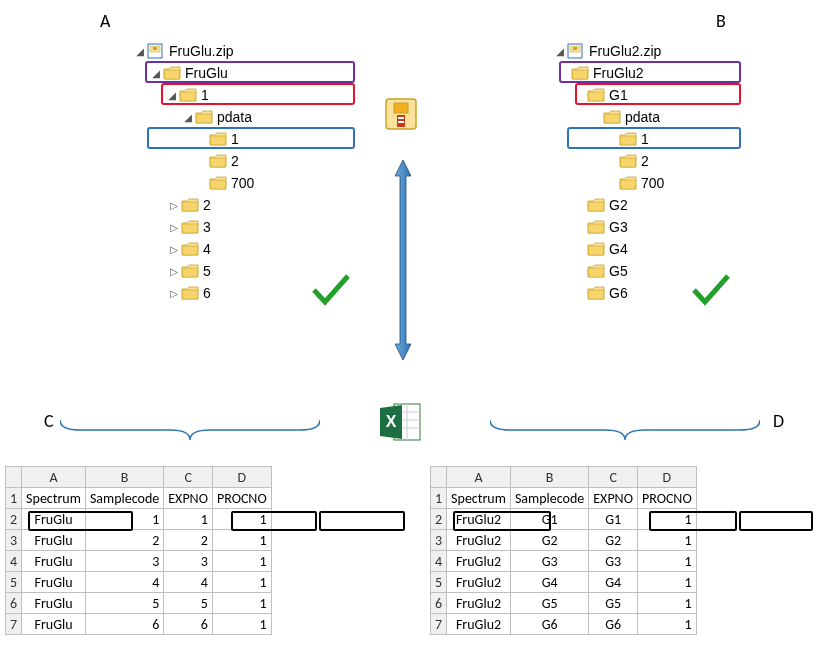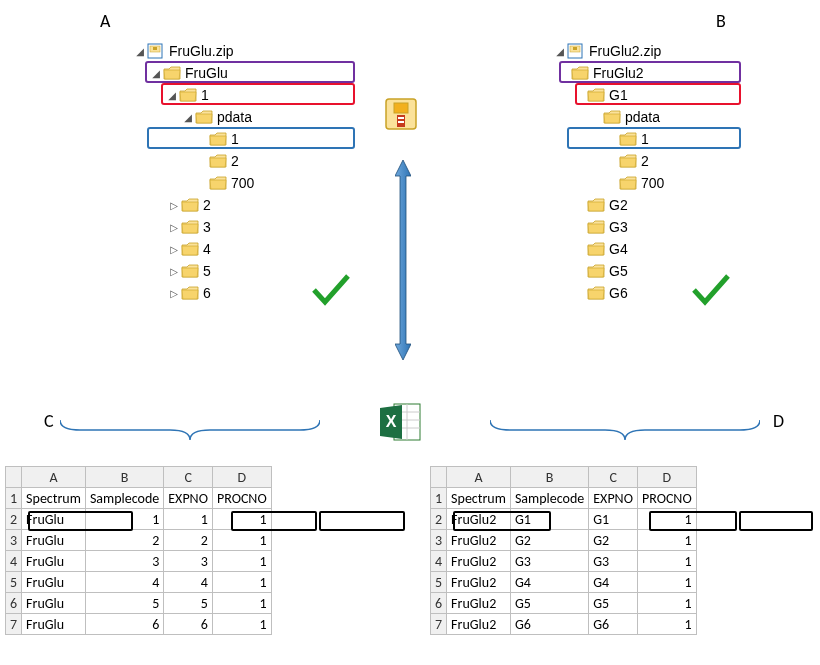--- a/index.html
+++ b/index.html
@@ -94,21 +94,21 @@
     text-align: center;
     color: #333;
   }
   .sheet .rowhead {
     background: #F0F0F0;
     text-align: center;
     width: 22px;
     color:#333;
   }
   .sheet td.num { text-align: right; }
-  .sheet td { text-align: left; }
+  .sheet td { text-align: center; }
   .cell-box {
     position: absolute;
     border: 2px solid;
     border-radius: 2px;
     pointer-events:none;
   }
 </style>
 </head>
 <body>
 

